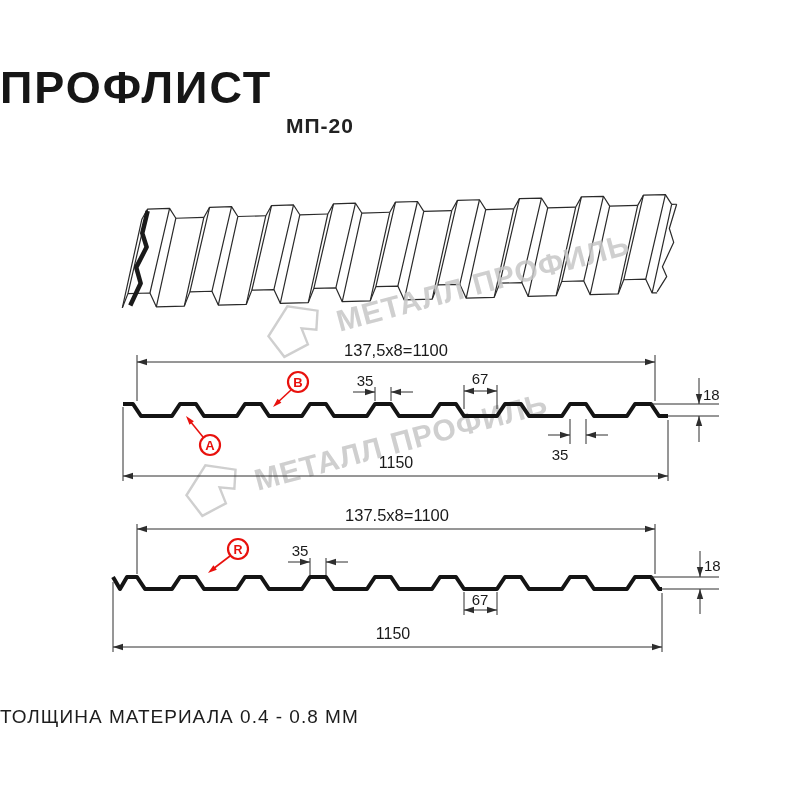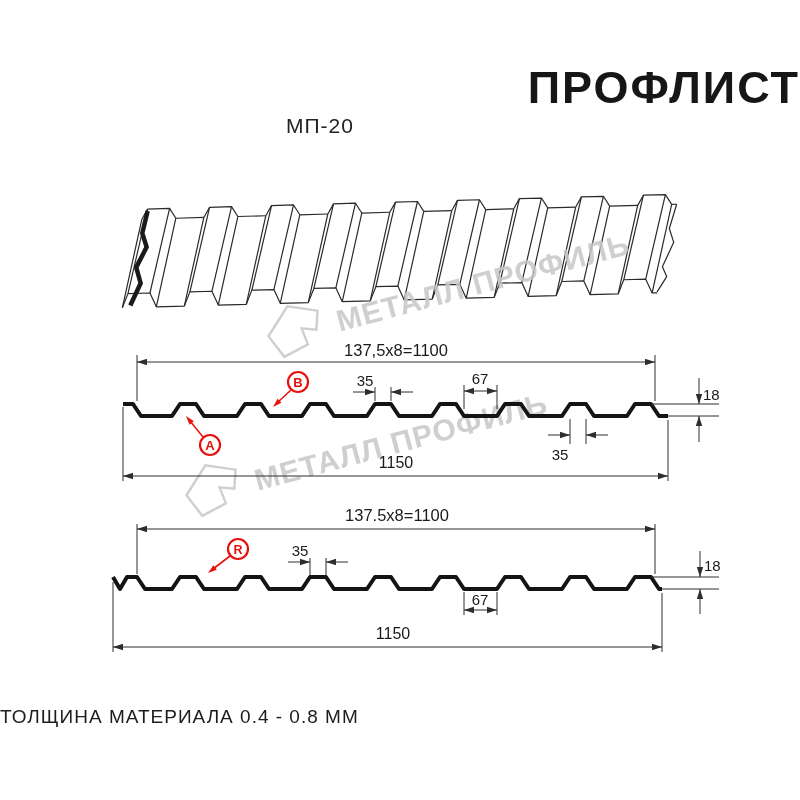--- a/index.html
+++ b/index.html
@@ -1,26 +1,26 @@
 <!DOCTYPE html>
 <html><head>
 <meta charset="utf-8">
 <style>
   html,body{margin:0;padding:0;}
   body{
     width:800px;height:800px;background:#ffffff;position:relative;overflow:hidden;
     font-family:"Liberation Sans", sans-serif;
   }
   .page-title{
-    position:absolute;left:0;top:62px;width:800px;text-align:right;
+    position:absolute;left:0;top:62px;width:800px;text-align:left;
     font-size:45px;font-weight:800;letter-spacing:2px;color:#161616;
   }
   .page-subtitle{
     position:absolute;left:0;top:114px;width:640px;text-align:center;
-    font-size:21px;font-weight:400;letter-spacing:1px;color:#222222;
+    font-size:21px;font-weight:700;letter-spacing:1px;color:#222222;
   }
   .footer-note{
     position:absolute;left:0;top:706px;width:800px;text-align:left;
     font-size:19px;font-weight:500;letter-spacing:1px;color:#1d1d1d;
   }
   svg.diagram{position:absolute;left:0;top:0;}
   .dimtext{fill:#1a1a1a;font-family:"Liberation Sans",sans-serif;}
   .thin{stroke:#2e2e2e;stroke-width:1;fill:none;}
   .prof{stroke:#141414;stroke-width:4;fill:none;stroke-linejoin:round;}
   .sheet{stroke:#2a2a2a;stroke-width:1.2;fill:none;stroke-linejoin:round;}

